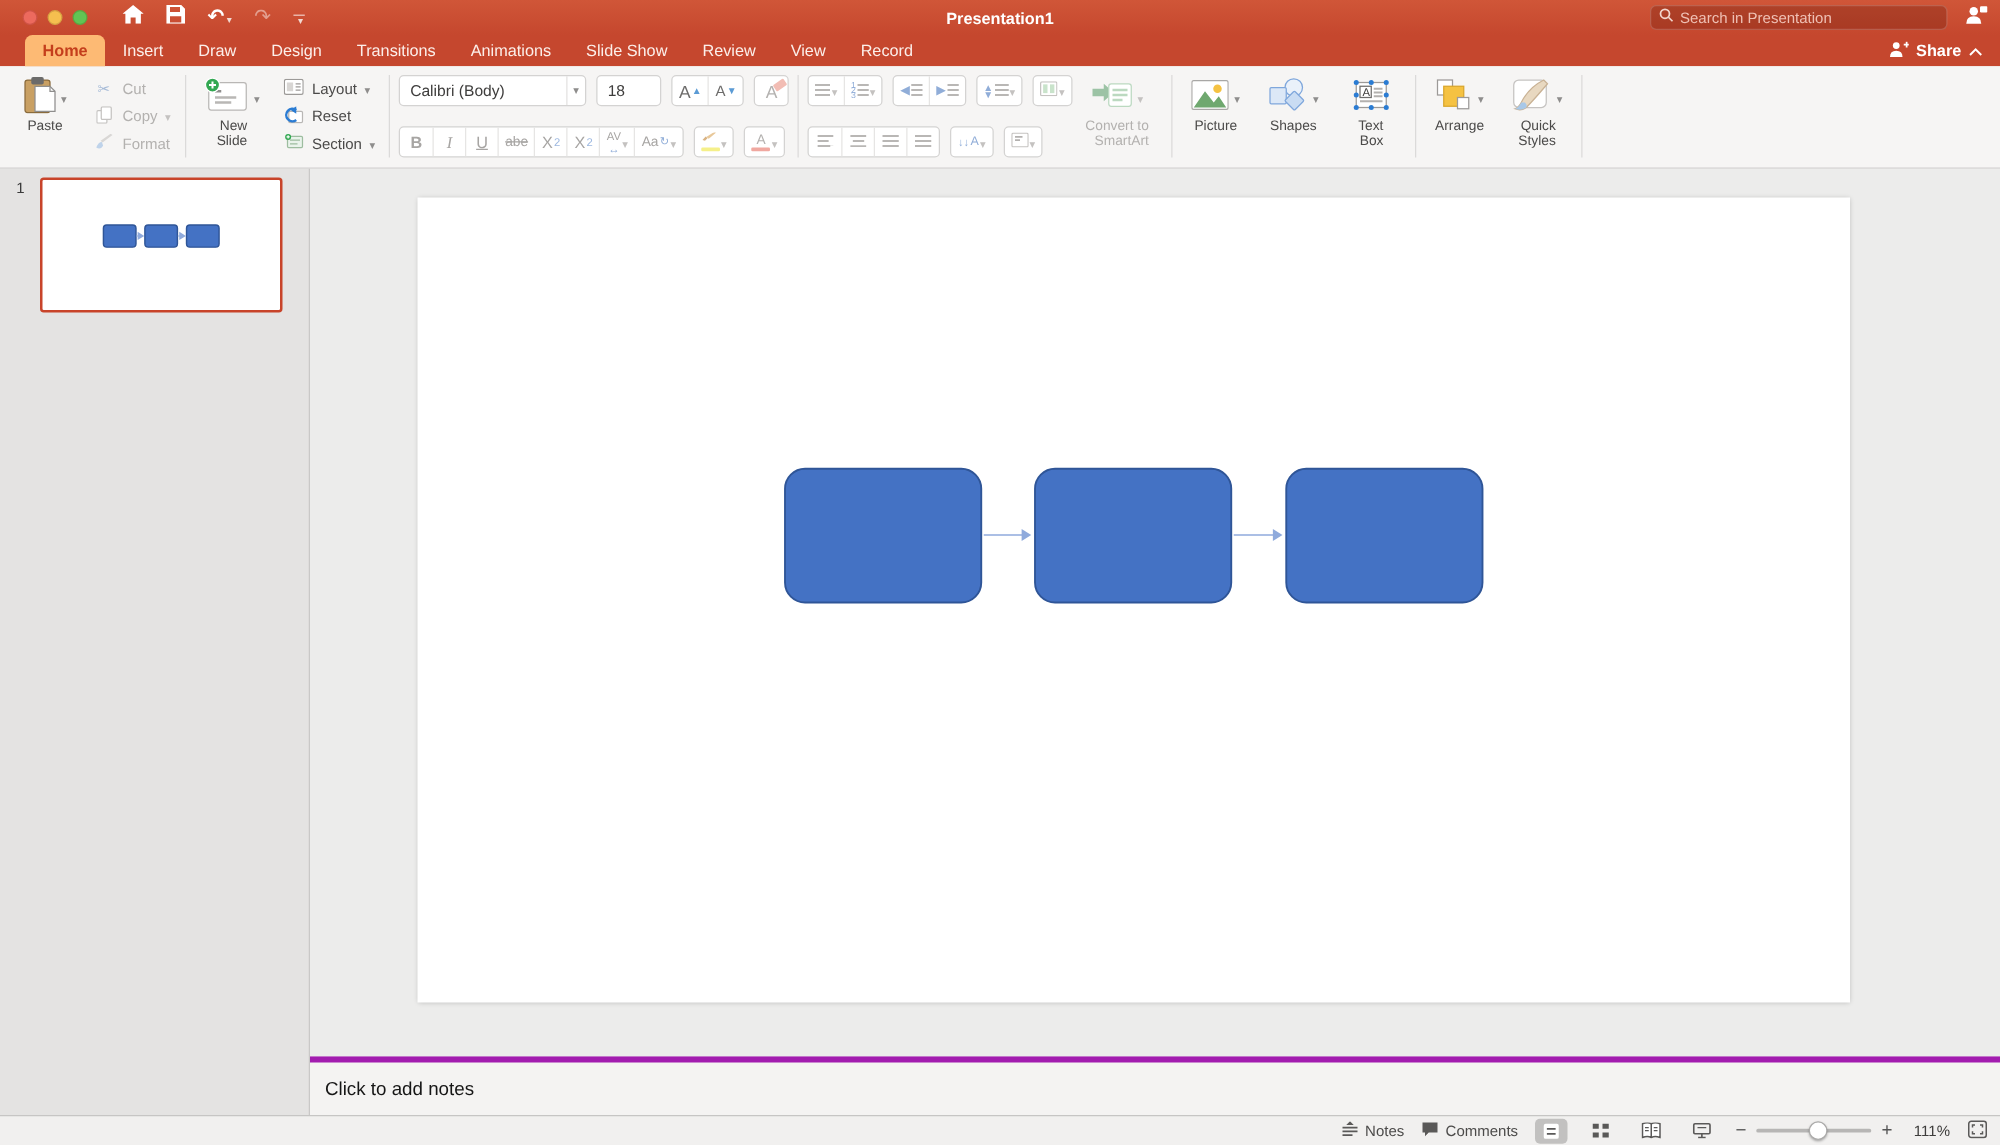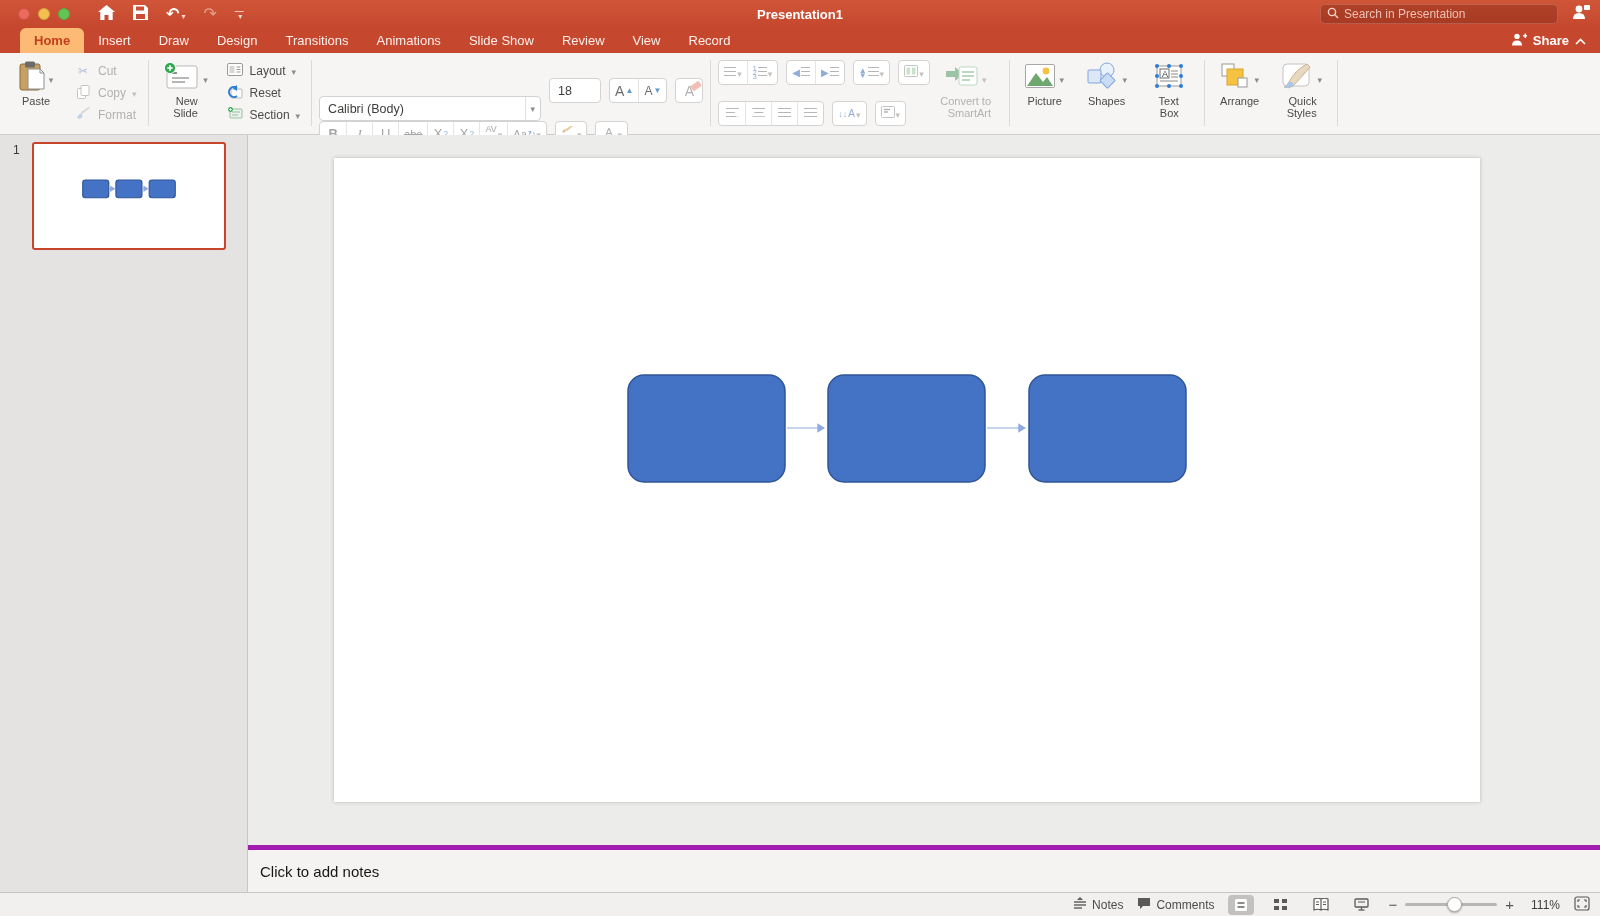--- a/index.html
+++ b/index.html
@@ -261,21 +261,21 @@
         <span>Section</span>
         <span class="caret"></span>
       </div>
     </div>
   </div>
 
   <div class="vg"></div>
 
   <div class="fontcol">
     <div class="row">
-      <div class="ctl combo" style="width:222px;margin-top:36px;">
+      <div class="ctl combo" style="width:150px;">
         <span style="flex:1">Calibri (Body)</span>
         <span class="cbcaret caret"></span>
       </div>
       <div class="ctl combo" style="width:52px;gap:37px;">
         <span style="flex:1">18</span>
         <span class="cbcaret caret"></span>
       </div>
       <div class="ctl seg">
         <span class="sbtn" style="color:#6E6D6C;font-size:14px;">A<span style="color:#5B9BD5;font-size:8px;">▲</span></span>
         <span class="sbtn" style="color:#6E6D6C;font-size:12px;">A<span style="color:#5B9BD5;font-size:8px;">▼</span></span>

